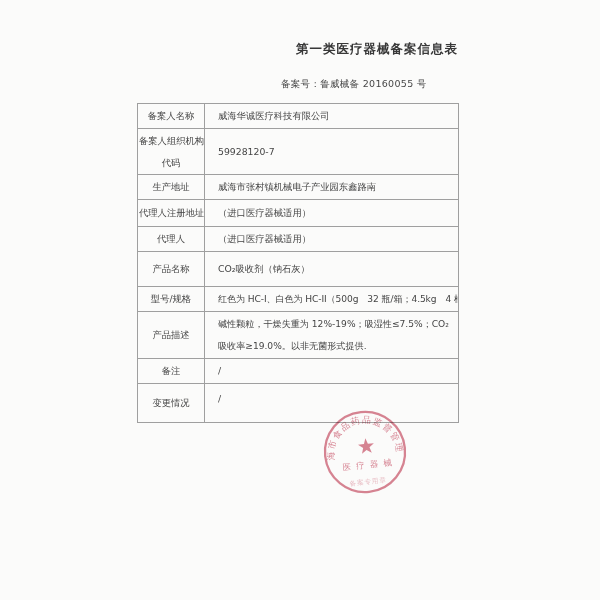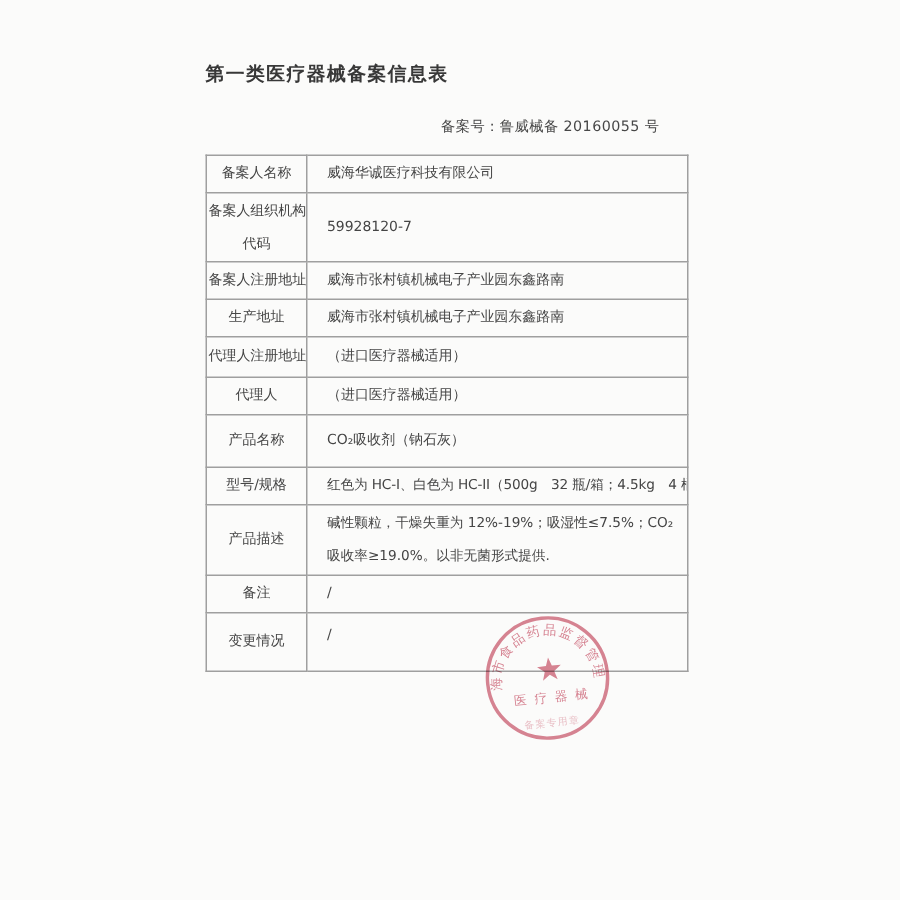--- a/index.html
+++ b/index.html
@@ -9,25 +9,25 @@
     --stamp:#cf6276;
   }
   *{margin:0;padding:0;box-sizing:border-box;}
   body{background:#ffffff;font-family:"DejaVu Sans",sans-serif;}
   .page{
     position:relative;width:600px;height:600px;margin:0 auto;
     background:var(--paper);color:var(--ink);overflow:hidden;
   }
   .doc-title{
     position:absolute;top:41px;left:137px;width:321px;
-    text-align:left;font-size:12.5px;font-weight:bold;
+    text-align:right;font-size:12.5px;font-weight:bold;
     letter-spacing:1px;color:#383838;
   }
   .record-no{
-    position:absolute;top:78px;left:294px;
+    position:absolute;top:78px;left:281px;
     font-size:9.5px;color:#474747;letter-spacing:.3px;
   }
   table.filing{
     position:absolute;left:137px;top:103px;width:321px;
     border-collapse:collapse;table-layout:fixed;
   }
   table.filing td{
     border:1px solid var(--border);
     font-size:9.3px;line-height:22px;color:#454545;
     vertical-align:middle;overflow:hidden;
@@ -78,26 +78,20 @@
     </tr>
 
     <tr style="height:46px">
       <td class="lbl">
         <div>备案人组织机构</div>
         <div>代码</div>
       </td>
       <td class="val">59928120-7</td>
     </tr>
 
-    <tr style="height:22px">
-      <td class="lbl">
-            <div>备案人注册地址</div>
-          </td>
-      <td class="val">威海市张村镇机械电子产业园东鑫路南</td>
-    </tr>
 
     <tr style="height:23px">
       <td class="lbl">
             <div>生产地址</div>
           </td>
       <td class="val">威海市张村镇机械电子产业园东鑫路南</td>
     </tr>
 
     <tr style="height:27px">
       <td class="lbl">

